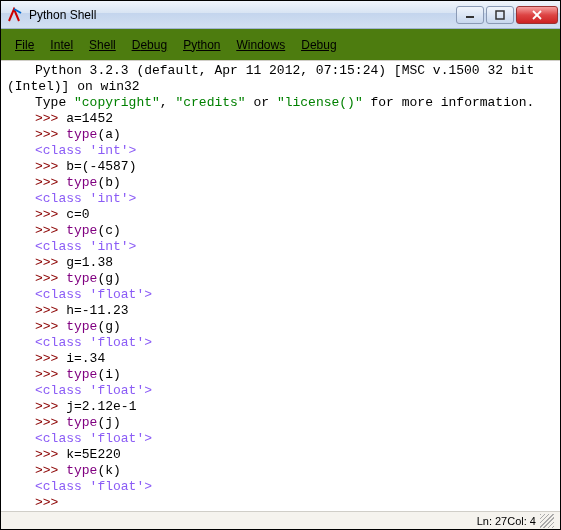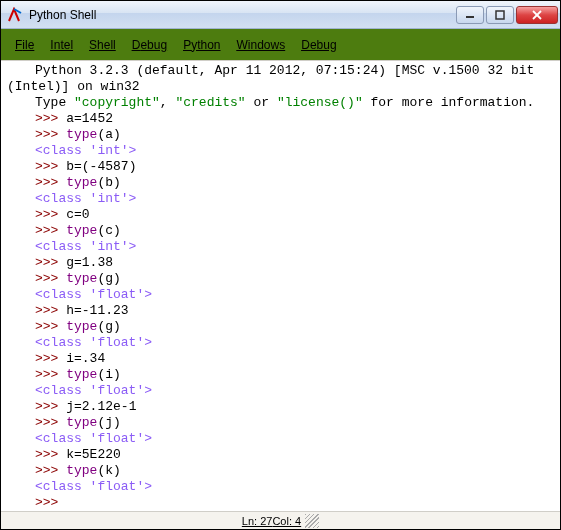--- a/index.html
+++ b/index.html
@@ -88,25 +88,24 @@
     line-height: 16px;
     overflow: hidden;
     white-space: pre-wrap;
     word-wrap: break-word;
   }
   .statusbar {
     height: 18px;
     background: #f5f3ee;
     border-top: 1px solid #d0cec8;
     display: flex;
-    justify-content: center;
+    justify-content: flex-end;
     align-items: center;
     padding: 0 6px;
     font-size: 11px;
-    text-decoration: underline;
   }
   .ln { display: inline; margin-left: 28px; }
   .prompt { color: #8b0000; }
   .kw { color: #800080; }
   .str { color: #008000; }
   .out { color: #8b5cf6; }
   .grip {
     width: 14px;
     height: 14px;
     margin-left: 4px;

